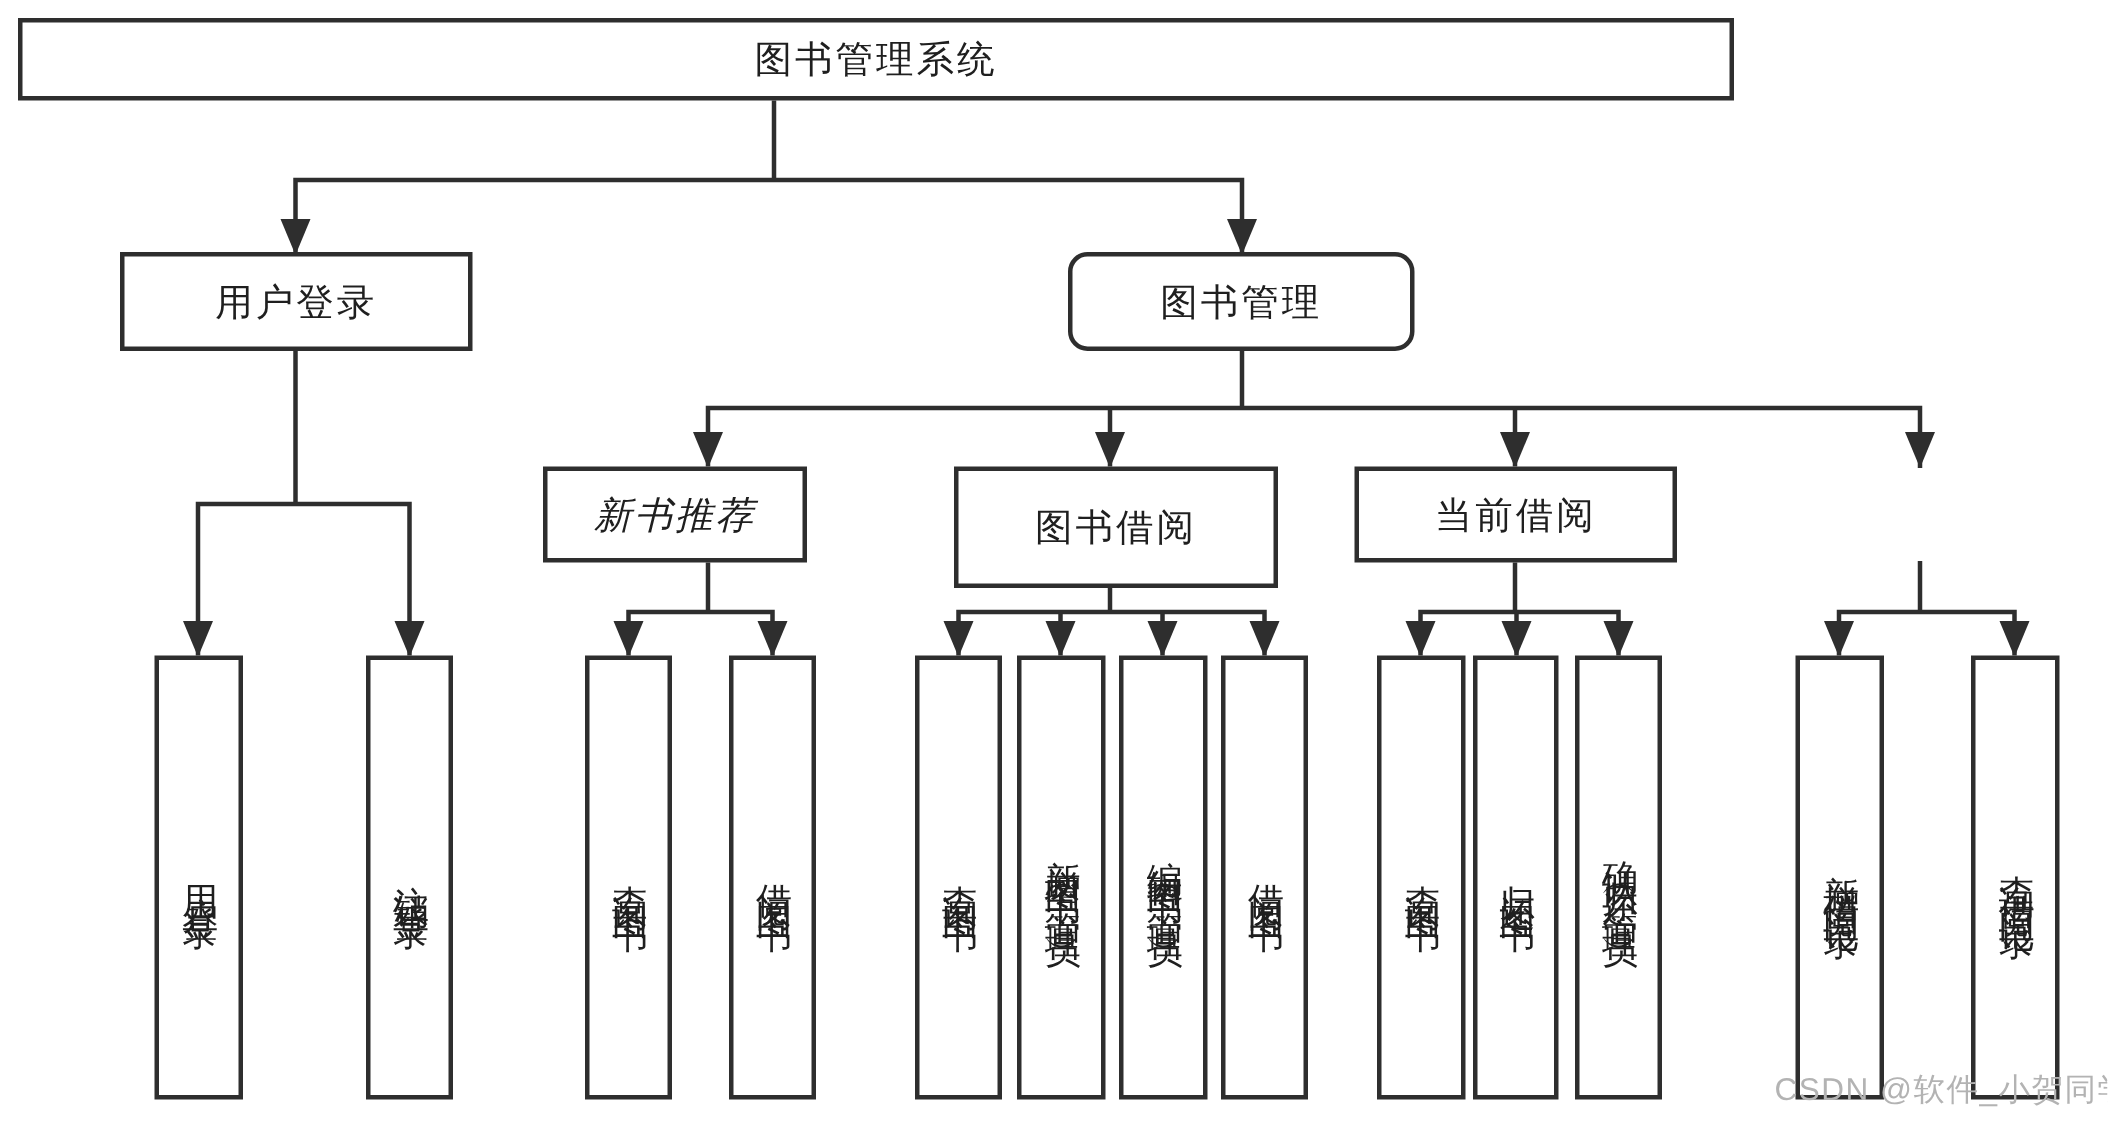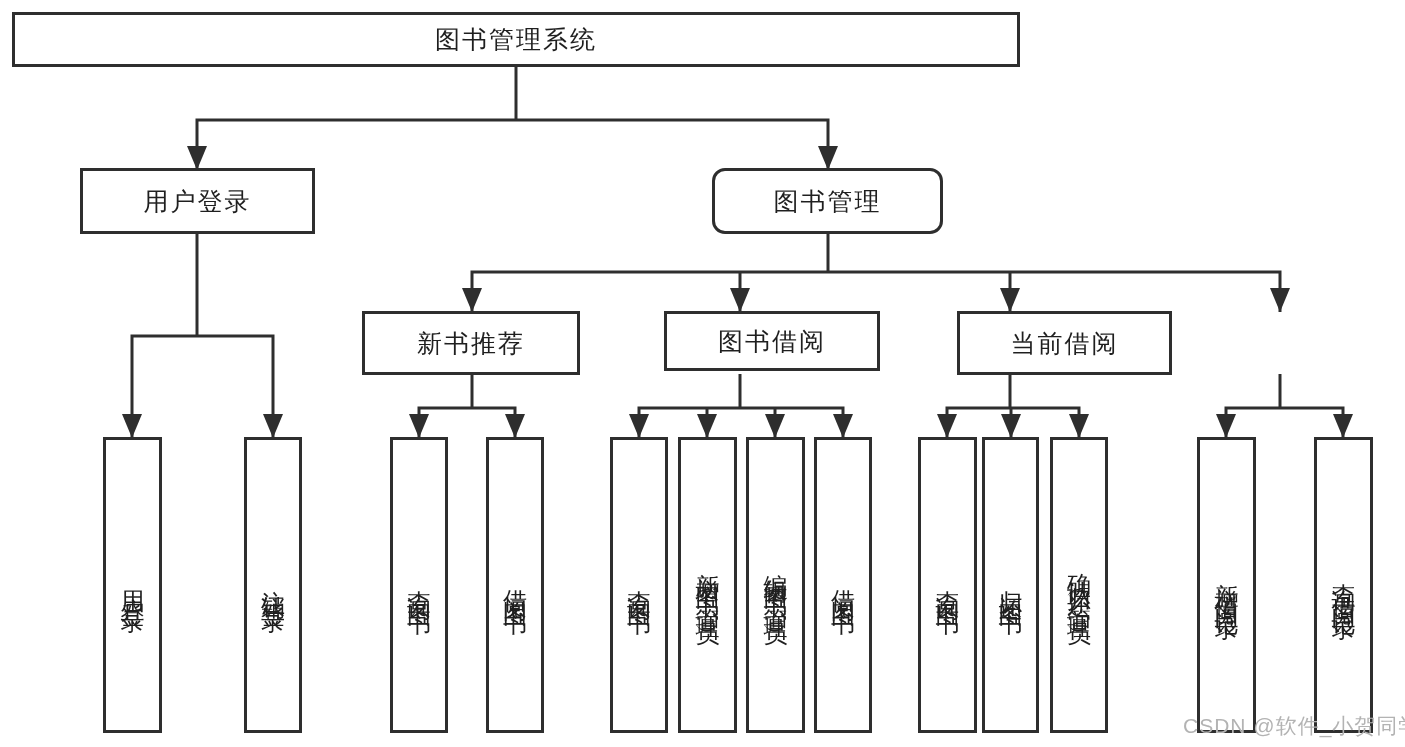--- a/index.html
+++ b/index.html
@@ -111,38 +111,38 @@
 
       <polygon points="937,414 957,414 947,438"></polygon>
       <polygon points="1001,414 1021,414 1011,438"></polygon>
       <polygon points="1069,414 1089,414 1079,438"></polygon>
 
       <polygon points="1216,414 1236,414 1226,438"></polygon>
       <polygon points="1333,414 1353,414 1343,438"></polygon>
     </g>
   </svg>
 
-  <div class="node" style="left:12px; top:12px; width:1008px; height:55px;">
+  <div class="node" style="left:12px; top:12px; width:1144px; height:55px;">
     <span>图书管理系统</span>
   </div>
 
   <div class="node" style="left:80px; top:168px; width:235px; height:66px;">
     <span>用户登录</span>
   </div>
   <div class="node" style="left:712px; top:168px; width:231px; height:66px;border-radius:13px;">
     <span>图书管理</span>
   </div>
 
-  <div class="node" style="left:362px; top:311px; width:218px; height:64px;">
+  <div class="node" style="left:362px; top:311px; width:176px; height:64px;font-style:italic;">
     <span>新书推荐</span>
   </div>
-  <div class="node" style="left:664px; top:311px; width:216px; height:60px;">
+  <div class="node" style="left:636px; top:311px; width:216px; height:81px;">
     <span>图书借阅</span>
   </div>
-  <div class="node" style="left:957px; top:311px; width:215px; height:64px;">
+  <div class="node" style="left:903px; top:311px; width:215px; height:64px;">
     <span>当前借阅</span>
   </div>
 
   <div class="node leaf" style="left:103px; top:437px; width:59px; height:296px;">
     <span class="vtext">用户登录</span>
   </div>
   <div class="node leaf" style="left:244px; top:437px; width:58px; height:296px;">
     <span class="vtext">注销登录</span>
   </div>
 

